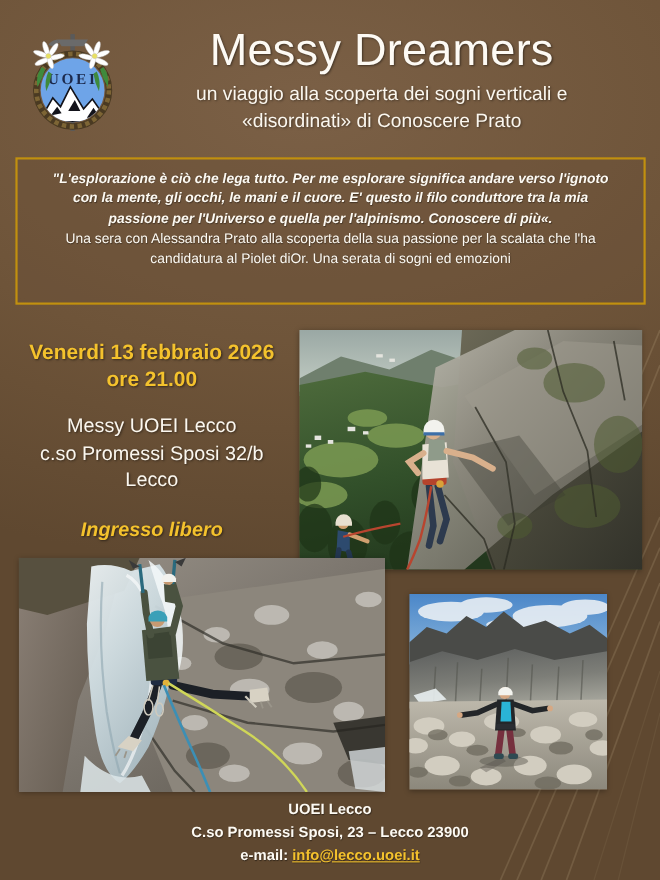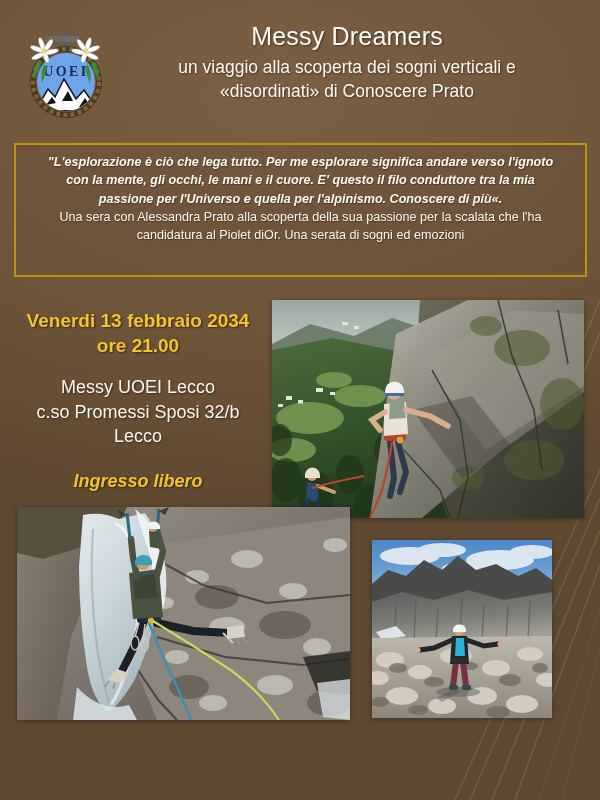--- a/index.html
+++ b/index.html
@@ -44,21 +44,21 @@
     left: 24px; top: 27px;
     width: 84px; height: 96px;
   }
   #title-block {
     position: absolute;
     left: 112px; top: 22px;
     width: 470px;
     text-align: center;
   }
   #main-title {
-    font-size: 25px;
+    font-size: 41px;
     font-weight: 400;
     letter-spacing: .2px;
     color: #fdfaf4;
     text-shadow: 1px 1px 2px rgba(0,0,0,.45);
     line-height: 1.15;
   }
   #subtitle-1, #subtitle-2 {
     font-size: 17.5px;
     font-weight: 400;
     color: #fbf7ef;
@@ -244,21 +244,21 @@
 
   <div id="quote-box">
     <div class="quote-line">"L'esplorazione è ciò che lega tutto. Per me esplorare significa andare verso l'ignoto</div>
     <div class="quote-line">con la mente, gli occhi, le mani e il cuore. E' questo il filo conduttore tra la mia</div>
     <div class="quote-line">passione per l'Universo e quella per l'alpinismo. Conoscere di più«.</div>
     <div class="desc-line">Una sera con Alessandra Prato alla scoperta della sua passione per la scalata che l'ha</div>
     <div class="desc-line">candidatura al Piolet diOr. Una serata di sogni ed emozioni</div>
   </div>
 
   <div id="details">
-    <div id="event-date">Venerdi 13 febbraio 2034</div>
+    <div id="event-date">Venerdi 13 febbraio 2026</div>
     <div id="event-time">ore 21.00</div>
     <div id="venue">
       <div class="venue-line">Messy UOEI Lecco</div>
       <div class="venue-line">c.so Promessi Sposi 32/b</div>
       <div class="venue-line">Lecco</div>
     </div>
     <div id="entry">Ingresso libero</div>
   </div>
 
   <div class="photo" id="photo-rock">
@@ -580,14 +580,21 @@
 
         <circle cx="46" cy="110" r="2.6" fill="#d6a883"></circle>
         <circle cx="128" cy="104" r="2.6" fill="#d6a883"></circle>
 
         <circle cx="87" cy="90" r="5.4" fill="#d6a883"></circle>
         <path d="M81 89 A7 7 0 0 1 94 89 L94 92 L81 92 Z" fill="#f4f4ef"></path>
       </g>
     </svg>
   </div>
 
+  <div id="footer">
+    <div class="footer-line">UOEI Lecco</div>
+    <div class="footer-line">C.so Promessi Sposi, 23 – Lecco 23900</div>
+    <div class="footer-line">
+      <span>e-mail: </span><a id="email-link" href="#">info@lecco.uoei.it</a>
+    </div>
+  </div>
 
 </div>
 
 </body></html>

